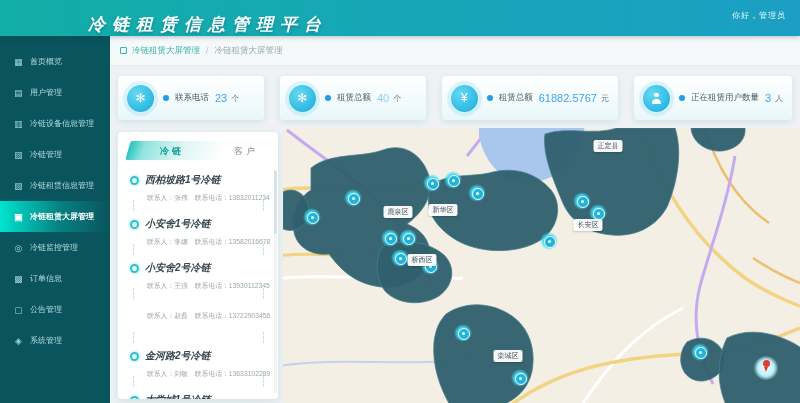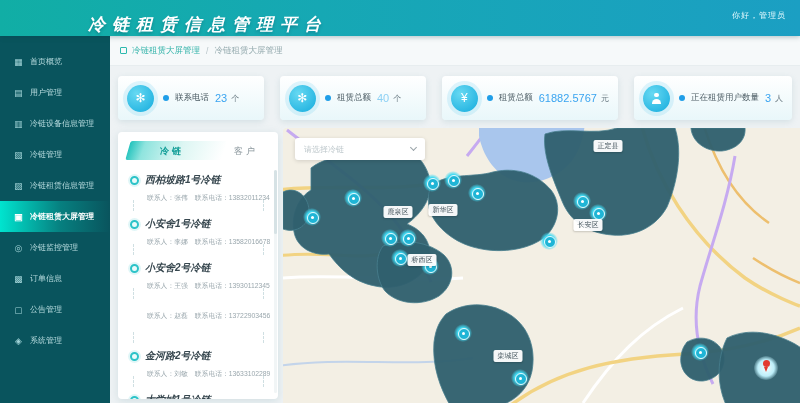--- a/index.html
+++ b/index.html
@@ -295,20 +295,16 @@
           <div class="marker" style="left: 237px; top: 250px;"></div>
           <div class="marker" style="left: 417px; top: 224px;"></div>
           <div class="map-label" style="left: 115px; top: 84px;">鹿泉区</div>
           <div class="map-label" style="left: 160px; top: 82px;">新华区</div>
           <div class="map-label" style="left: 139px; top: 132px;">桥西区</div>
           <div class="map-label" style="left: 325px; top: 18px;">正定县</div>
           <div class="map-label" style="left: 305px; top: 97px;">长安区</div>
           <div class="map-label" style="left: 225px; top: 228px;">栾城区</div>
           <div class="pin" style="left: 483px; top: 240px;"></div>
         </div>
-      <div class="map-select">
-        <span>请选择冷链</span>
-        <span class="caret"></span>
-      </div>
     </div>
 
   </div>
 </div>
 
 </body></html>

